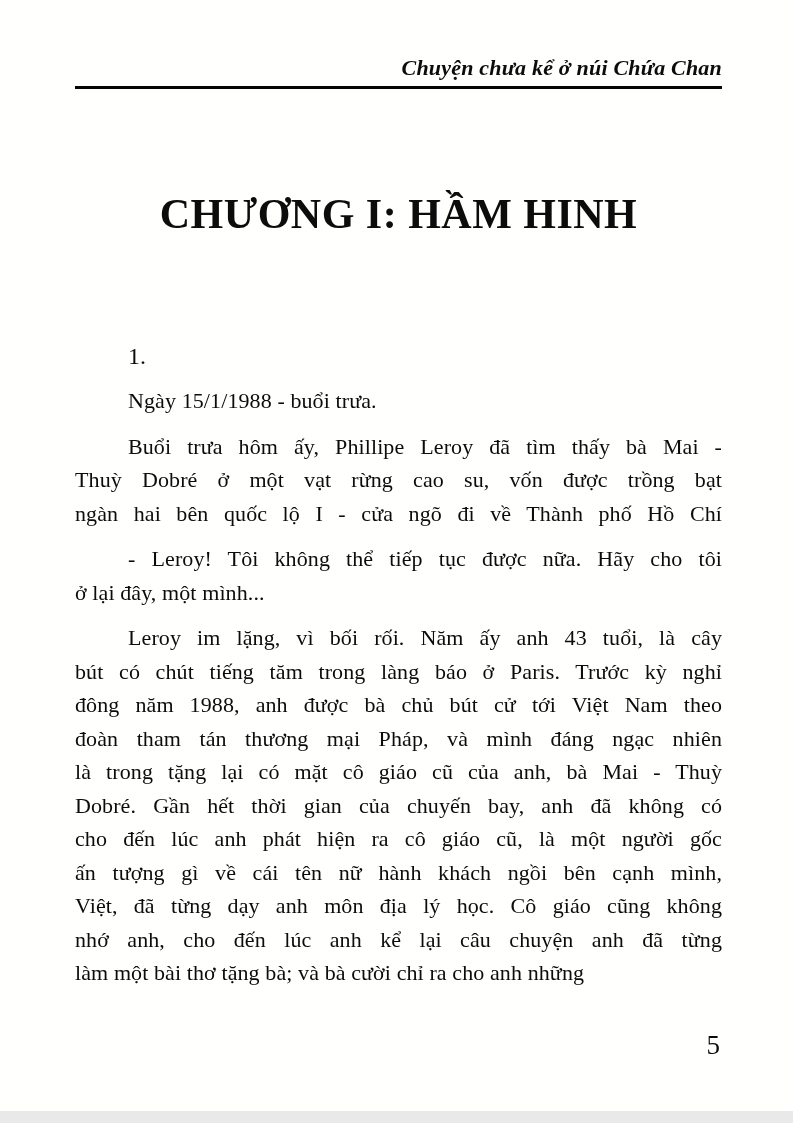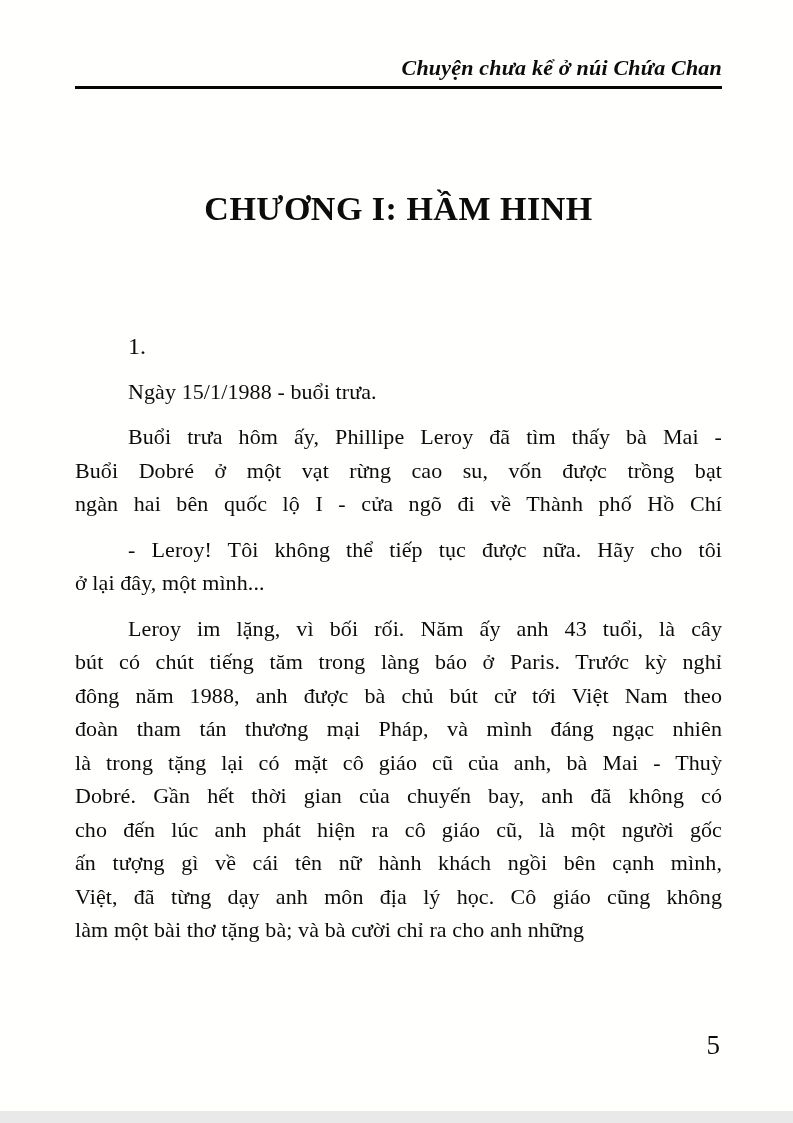--- a/index.html
+++ b/index.html
@@ -30,21 +30,21 @@
     line-height: 1.2;
   }
   .head-rule {
     margin-top: 5px;
     height: 0;
     border-bottom: 3px solid #050505;
   }
   .chapter-title {
     margin: 100px 0 0 0;
     text-align: center;
-    font-size: 34px;
+    font-size: 42px;
     font-weight: bold;
     letter-spacing: 0.5px;
     line-height: 1.2;
   }
   .section-number {
     margin-top: 100px;
     font-size: 24px;
     line-height: 33.5px;
     text-indent: 53px;
   }
@@ -83,37 +83,38 @@
     <h1 class="chapter-title">CHƯƠNG I: HẦM HINH</h1>
 
     <div class="section-number">1.</div>
 
     <div class="body-text">
         <div class="paragraph">
           <div class="line first last">Ngày 15/1/1988 - buổi trưa.</div>
         </div>
         <div class="paragraph">
           <div class="line first">Buổi trưa hôm ấy, Phillipe Leroy đã tìm thấy bà Mai -</div>
-          <div class="line">Buổi Dobré ở một vạt rừng cao su, vốn được trồng bạt</div>
+          <div class="line">Thuỳ Dobré ở một vạt rừng cao su, vốn được trồng bạt</div>
           <div class="line">ngàn hai bên quốc lộ I - cửa ngõ đi về Thành phố Hồ Chí</div>
         </div>
         <div class="paragraph">
           <div class="line first">- Leroy! Tôi không thể tiếp tục được nữa. Hãy cho tôi</div>
           <div class="line last">ở lại đây, một mình...</div>
         </div>
         <div class="paragraph">
           <div class="line first">Leroy im lặng, vì bối rối. Năm ấy anh 43 tuổi, là cây</div>
           <div class="line">bút có chút tiếng tăm trong làng báo ở Paris. Trước kỳ nghỉ</div>
           <div class="line">đông năm 1988, anh được bà chủ bút cử tới Việt Nam theo</div>
           <div class="line">đoàn tham tán thương mại Pháp, và mình đáng ngạc nhiên</div>
           <div class="line">là trong tặng lại có mặt cô giáo cũ của anh, bà Mai - Thuỳ</div>
           <div class="line">Dobré. Gần hết thời gian của chuyến bay, anh đã không có</div>
           <div class="line">cho đến lúc anh phát hiện ra cô giáo cũ, là một người gốc</div>
           <div class="line">ấn tượng gì về cái tên nữ hành khách ngồi bên cạnh mình,</div>
           <div class="line">Việt, đã từng dạy anh môn địa lý học. Cô giáo cũng không</div>
+          <div class="line">nhớ anh, cho đến lúc anh kể lại câu chuyện anh đã từng</div>
           <div class="line last">làm một bài thơ tặng bà; và bà cười chỉ ra cho anh những</div>
         </div>
       </div>
 
   </div>
 
   <div class="page-number">5</div>
 </div>
 
 </body></html>

